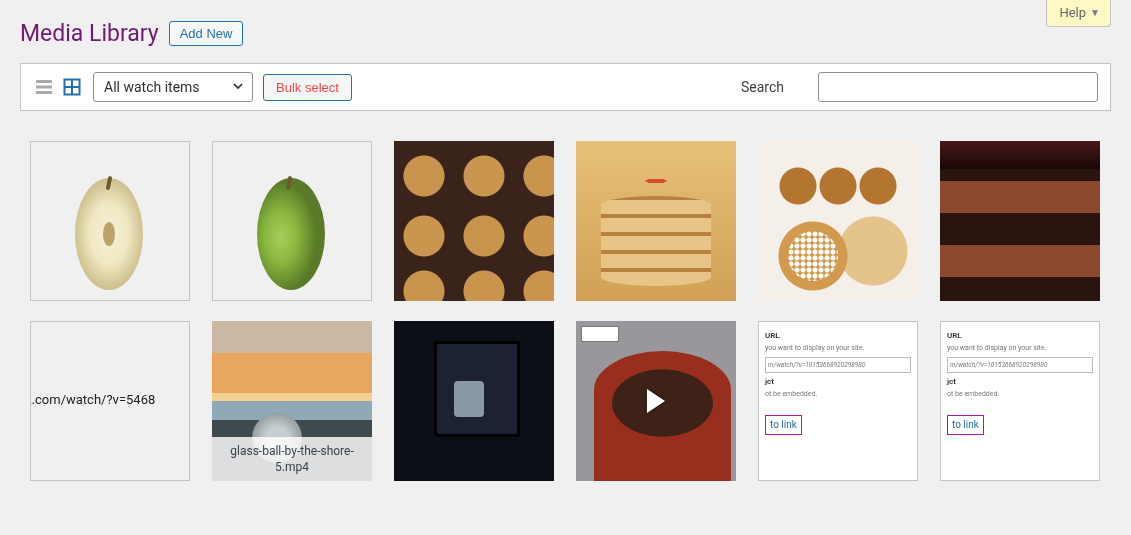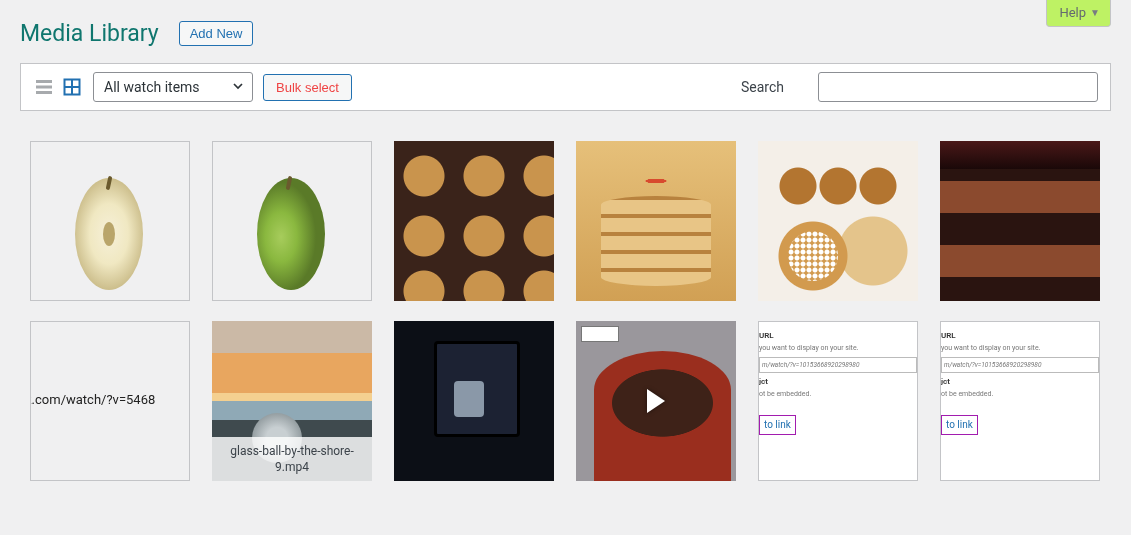--- a/index.html
+++ b/index.html
@@ -14,21 +14,21 @@
   .wrap {
     padding: 10px 20px 0 20px;
     position: relative;
   }
   .help-tab {
     position: absolute;
     right: 20px;
     top: 0;
     border: 1px solid #c3c4c7;
     border-top: none;
-    background: #bef264;
+    background: #fef9c3;
     color: #646970;
     padding: 5px 10px 6px 12px;
     border-radius: 0 0 4px 4px;
     font-size: 13px;
     cursor: pointer;
     display: flex;
     align-items: center;
     gap: 4px;
   }
   .help-tab .tri {
@@ -38,31 +38,30 @@
   .header-row {
     display: flex;
     align-items: center;
     gap: 10px;
     margin: 10px 0 16px 0;
   }
   .page-title {
     font-size: 23px;
     font-weight: 400;
     margin: 0;
-    color: #0f766e;
+    color: #701a75;
   }
   .add-new {
     border: 1px solid #2271b1;
     color: #2271b1;
     background: #f6f7f7;
     padding: 4px 10px;
     font-size: 13px;
     border-radius: 3px;
     cursor: pointer;
-    margin-left: 10px;
   }
   .toolbar {
     background: #fff;
     border: 1px solid #c3c4c7;
     padding: 8px 12px;
     display: flex;
     align-items: center;
     gap: 10px;
     margin-bottom: 20px;
   }
@@ -198,21 +197,21 @@
   .coffee {
     background:#9a979c;
     position:absolute; inset:0;
   }
   .coffee::before{content:"";position:absolute;left:18px;top:30px;right:5px;bottom:0;background:radial-gradient(ellipse 60px 40px at 50% 40%, #3e2218 0 50px, #9a2e1e 51px);border-radius:50% 50% 0 0 / 30% 30% 0 0;}
   .coffee::after{content:"";position:absolute;left:5px;top:5px;width:36px;height:14px;background:#fff;border:1px solid #777;}
   .play-tri{position:absolute;left:50%;top:50%;transform:translate(-50%,-50%);width:0;height:0;border-left:18px solid #fff;border-top:12px solid transparent;border-bottom:12px solid transparent;filter:drop-shadow(0 0 2px rgba(0,0,0,.5));}
   .screenshot-doc {
     background:#fff;
     position:absolute; inset:0;
-    font-size:7px; color:#777; padding:8px 0;
+    font-size:7px; color:#777; padding:8px 6px;
     line-height:1.6;
     overflow:hidden;
   }
   .screenshot-doc .hl{font-weight:600;color:#333;font-size:8px;}
   .screenshot-doc .bx{border:1px solid #bbb;padding:2px;margin:3px 0;font-size:6.5px;font-style:italic;}
   .screenshot-doc .lnk{display:inline-block;border:1px solid #a21caf;color:#2271b1;padding:1px 4px;margin-top:15px;font-size:10px;}
   .caption {
     position:absolute; left:0; right:0; bottom:0;
     background:rgba(255,255,255,0.82);
     color:#3c434a;
@@ -297,21 +296,21 @@
       </div>
     <div class="thumb">
         <div class="cake"></div>
       </div>
 
     <div class="thumb bordered">
       <span class="fb-text">ebook.com/watch/?v=5468</span>
     </div>
     <div class="thumb">
       <div class="sunset"></div>
-      <div class="caption">glass-ball-by-the-shore-9.mp4</div>
+      <div class="caption">glass-ball-by-the-shore-5.mp4</div>
     </div>
     <div class="thumb">
       <div class="monitor"></div>
     </div>
     <div class="thumb">
       <div class="coffee"></div>
       <div class="play-tri"></div>
       <div class="btm-cap">Write caption...</div>
     </div>
     <div class="thumb bordered">

